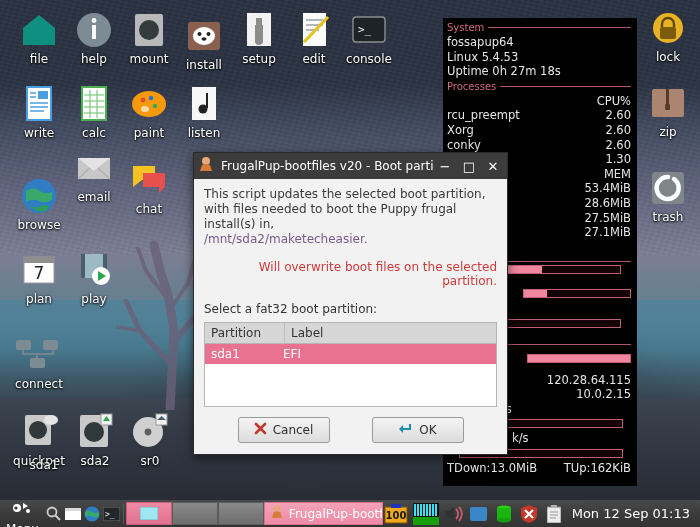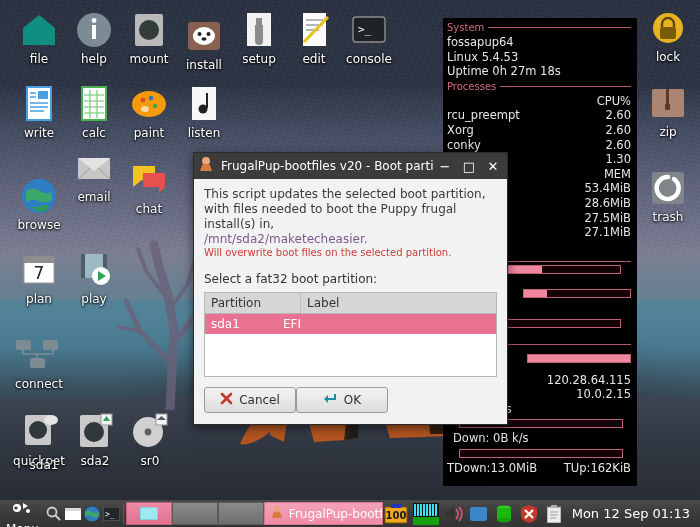--- a/index.html
+++ b/index.html
@@ -130,39 +130,39 @@
     color: #ffffff;
   }
   .wbtn {
     width: 24px; height: 24px;
     display:flex; align-items:center; justify-content:center;
     color: #ffffff; font-size: 13px; cursor: pointer;
   }
   #dlg-body { padding: 8px 10px 9px 10px; background:#f2f2f2; }
   .dlg-p { font-size: 12px; color: #3a3a3a; line-height: 15px; }
   .dlg-path { color: #7a5a8a; }
-  .dlg-warn { color: #cf3b3b; font-size: 10px; margin-top: 0; }
+  .dlg-warn { color: #cf3b3b; font-size: 12px; margin-top: 13px; text-align: right; }
   .dlg-sel { font-size: 12px; color:#333; margin-top: 14px; margin-bottom: 6px; }
 
   .tbl { border:1px solid #b6b6b6; background:#ffffff; }
   .tbl-head {
     display:flex; background:#d6d6d6; border-bottom:1px solid #b6b6b6;
     font-size: 12px; color:#333;
   }
   .tbl-head > div { padding: 3px 6px; }
-  .th-part { width: 96px; border-right:1px solid #c0c0c0; }
+  .th-part { width: 80px; border-right:1px solid #c0c0c0; }
   .tbl-row {
     display:flex; font-size:12px; background:#e8728f; color:#ffffff;
     cursor: pointer;
   }
   .tbl-row > div { padding: 3px 6px; }
   .td-part { width: 72px; }
   .tbl-filler { height: 42px; background:#ffffff; }
 
-  .btnrow { display:flex; padding: 10px 0 2px 0; }
+  .btnrow { display:flex; justify-content:center; gap: 42px; padding: 10px 0 2px 0; }
   .gbtn {
     min-width: 92px;
     background: linear-gradient(to bottom, #f4f4f4, #dcdcdc);
     border: 1px solid #9a9a9a;
     border-radius: 3px;
     font-size: 12px; color:#2e2e2e;
     padding: 4px 10px;
     display:flex; align-items:center; justify-content:center; gap:6px;
     cursor: pointer;
   }

